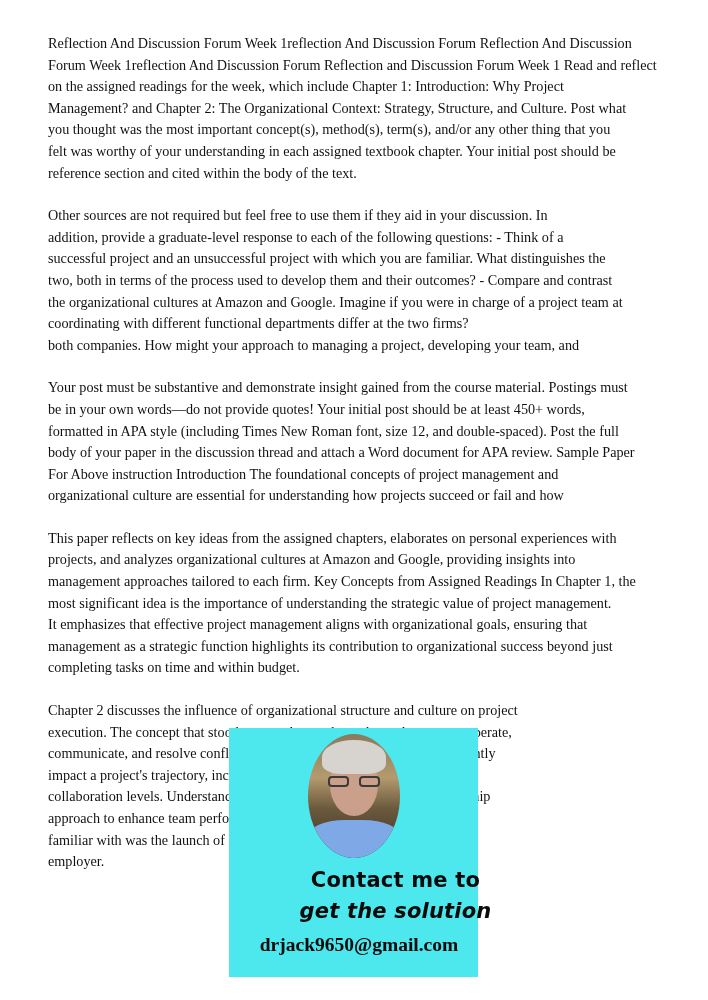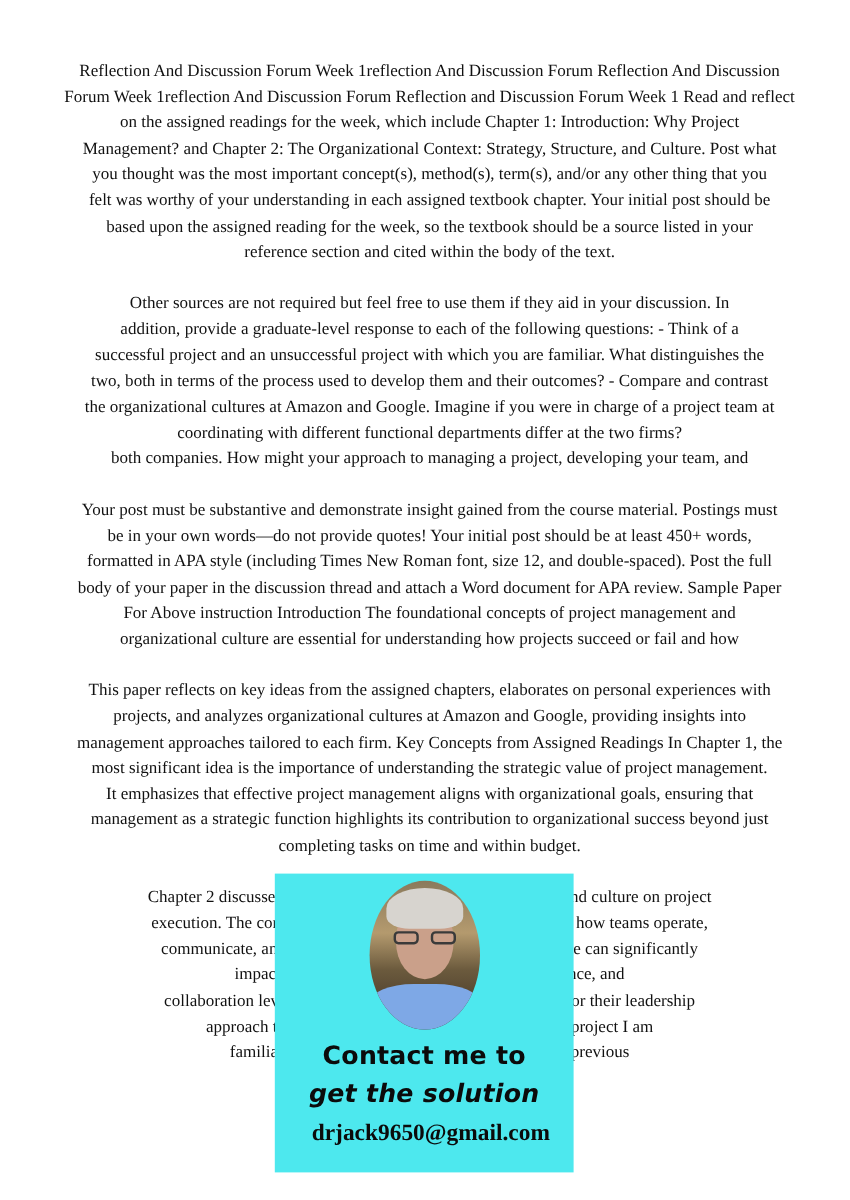--- a/index.html
+++ b/index.html
@@ -15,22 +15,21 @@
       font-family: "Liberation Serif", "DejaVu Serif", serif;
       color: #111111;
     }
     .page {
       position: absolute;
       left: 48px;
       top: 33px;
       width: 620px;
     }
     .para {
-      margin: 16px 0 21px 0;
-      text-align: center;
+      margin: 0 0 21px 0;
     }
     .line {
       display: block;
       font-size: 14.2px;
       line-height: 21.6px;
       white-space: nowrap;
     }
     .promo {
       position: absolute;
       left: 229px;
@@ -97,20 +96,21 @@
     }
     .promo-line {
       position: absolute;
       left: 0;
       width: 249px;
       font-family: "DejaVu Sans", "Liberation Sans", sans-serif;
       font-weight: bold;
       font-size: 21px;
       color: #0b0b0b;
       letter-spacing: 0.2px;
+      padding-left: 42px;
     }
     .promo-line.one { top: 140px; }
     .promo-line.two { top: 171px; font-style: italic; }
     .promo-email {
       position: absolute;
       left: 0;
       top: 206px;
       width: 260px;
       font-family: "Liberation Serif", "DejaVu Serif", serif;
       font-weight: bold;
@@ -122,21 +122,20 @@
 <body>
 
 <div class="page">
   <div class="para">
     <span class="line">Reflection And Discussion Forum Week 1reflection And Discussion Forum Reflection And Discussion</span>
     <span class="line">Forum Week 1reflection And Discussion Forum Reflection and Discussion Forum Week 1 Read and reflect</span>
     <span class="line">on the assigned readings for the week, which include Chapter 1: Introduction: Why Project</span>
     <span class="line">Management? and Chapter 2: The Organizational Context: Strategy, Structure, and Culture. Post what</span>
     <span class="line">you thought was the most important concept(s), method(s), term(s), and/or any other thing that you</span>
     <span class="line">felt was worthy of your understanding in each assigned textbook chapter. Your initial post should be</span>
-    <span class="line">based upon the assigned reading for the week, so the textbook should be a source listed in your</span>
     <span class="line">reference section and cited within the body of the text.</span>
   </div>
   <div class="para">
     <span class="line">Other sources are not required but feel free to use them if they aid in your discussion. In</span>
     <span class="line">addition, provide a graduate-level response to each of the following questions: - Think of a</span>
     <span class="line">successful project and an unsuccessful project with which you are familiar. What distinguishes the</span>
     <span class="line">two, both in terms of the process used to develop them and their outcomes? - Compare and contrast</span>
     <span class="line">the organizational cultures at Amazon and Google. Imagine if you were in charge of a project team at</span>
     <span class="line">coordinating with different functional departments differ at the two firms?</span>
     <span class="line">both companies. How might your approach to managing a project, developing your team, and</span>

